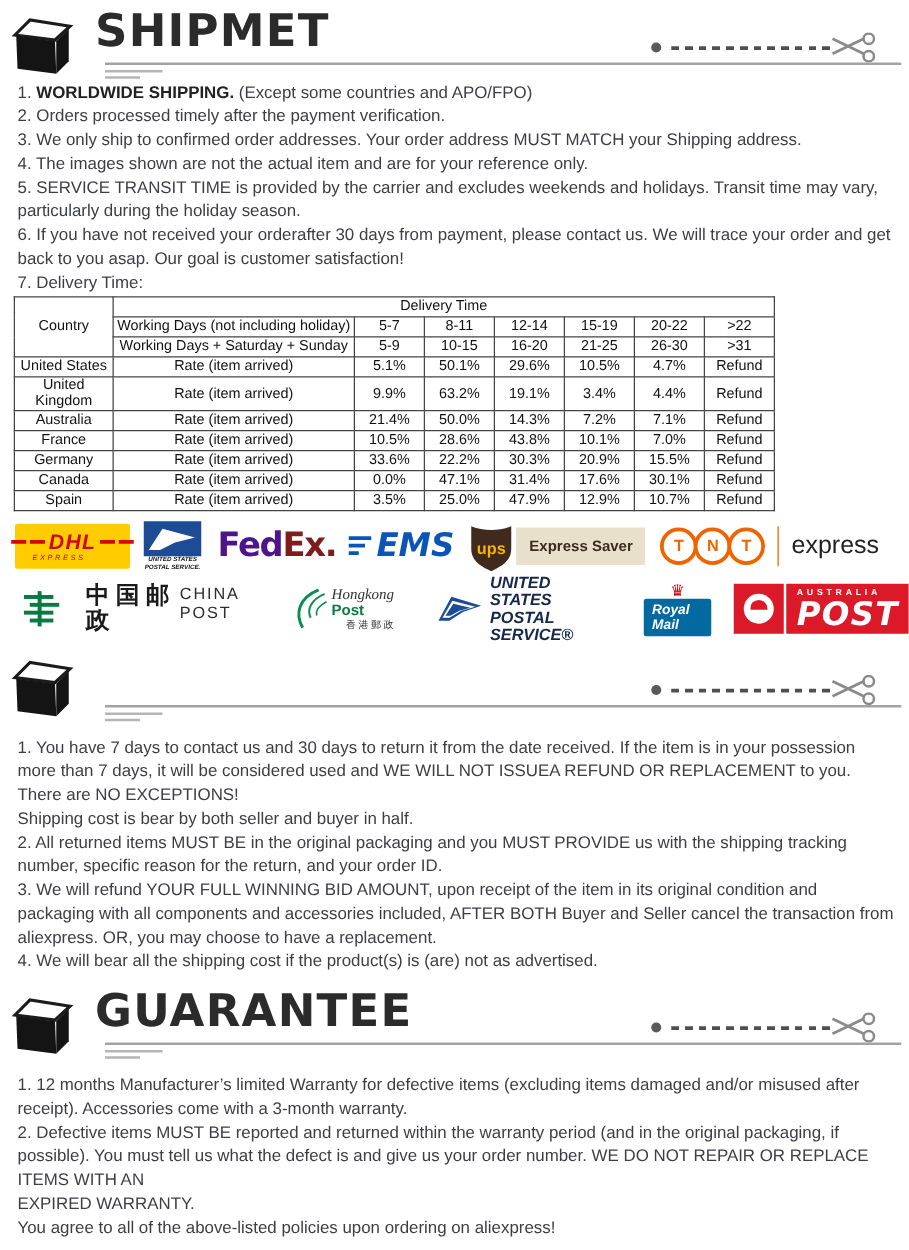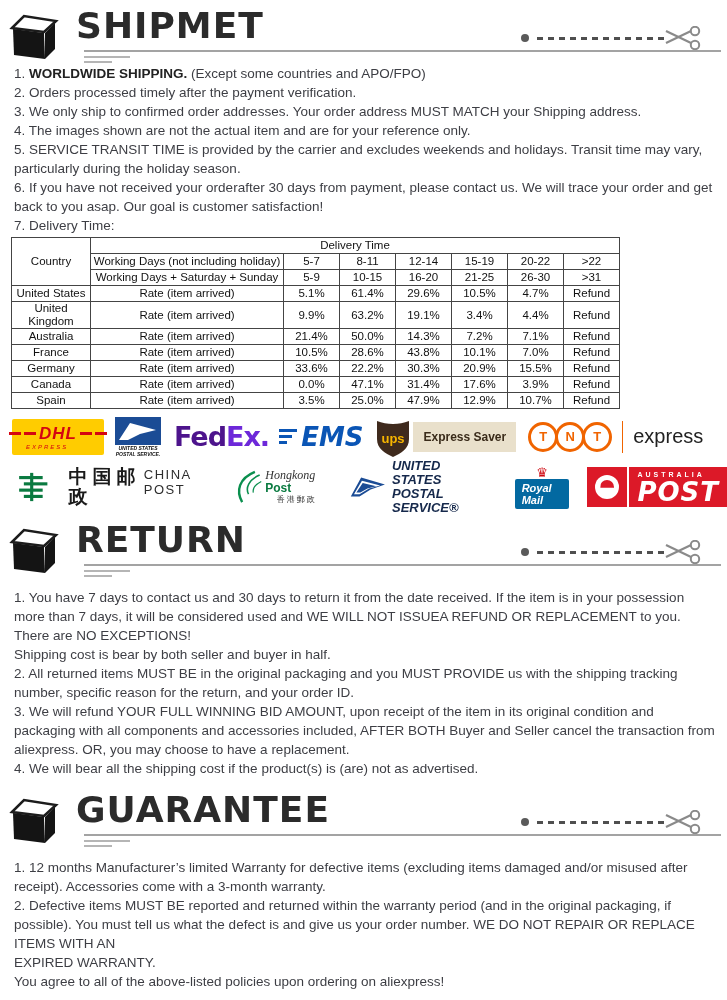--- a/index.html
+++ b/index.html
@@ -43,21 +43,21 @@
   .dhl-bar{width:12px;height:3px;background:#D40511;}
   .dhl-txt{font-style:italic;font-weight:900;font-size:17px;color:#D40511;letter-spacing:1px;}
   .dhl-sub{font-size:6px;color:#D40511;letter-spacing:2px;font-style:italic;align-self:flex-start;margin-left:14px;}
   
   .usps-s{flex-direction:column;width:52px;margin-left:8px;}
   .usps-s-sq{width:46px;height:28px;background:#1b4c95;display:flex;align-items:center;justify-content:center;}
   .usps-s-txt{font-size:5px;font-weight:bold;font-style:italic;color:#111;line-height:6px;text-align:center;}
   
   .fedex{margin-left:10px;font-weight:900;font-size:27px;letter-spacing:-1px;font-family:"DejaVu Sans",sans-serif;}
   .fedex .f1{color:#4d148c;}
-  .fedex .f2{color:#6d28d9;text-align:right;}
+  .fedex .f2{color:#7f1d1d;text-align:right;}
   
   .ems{margin-left:10px;}
   .ems-lines{display:flex;flex-direction:column;gap:3px;margin-right:4px;}
   .ems-lines span{display:block;height:3px;background:#0a55b5;}
   .ems-l1{width:18px;} .ems-l2{width:13px;} .ems-l3{width:8px;}
   .ems-txt{font-style:italic;font-weight:900;font-size:26px;color:#0a55b5;font-family:"DejaVu Sans",sans-serif;}
   
   .ups{margin-left:12px;}
   .ups-shield{position:relative;width:36px;height:40px;}
   .ups-saver{height:30px;background:#e9e0cb;display:flex;align-items:center;padding:0 10px;margin-left:2px;}
@@ -159,21 +159,21 @@
       <td class="c-num">10-15</td>
       <td class="c-num">16-20</td>
       <td class="c-num">21-25</td>
       <td class="c-num">26-30</td>
       <td class="c-num">&gt;31</td>
     </tr>
   <tr>
         <td class="c-country">United States</td>
         <td class="c-rate">Rate (item arrived)</td>
         <td class="c-num">5.1%</td>
-        <td class="c-num">61.4%</td>
+        <td class="c-num">50.1%</td>
         <td class="c-num">29.6%</td>
         <td class="c-num">10.5%</td>
         <td class="c-num">4.7%</td>
         <td class="c-num">Refund</td>
       </tr>
       <tr>
         <td class="c-country">United Kingdom</td>
         <td class="c-rate">Rate (item arrived)</td>
         <td class="c-num">9.9%</td>
         <td class="c-num">63.2%</td>
@@ -212,21 +212,21 @@
         <td class="c-num">15.5%</td>
         <td class="c-num">Refund</td>
       </tr>
       <tr>
         <td class="c-country">Canada</td>
         <td class="c-rate">Rate (item arrived)</td>
         <td class="c-num">0.0%</td>
         <td class="c-num">47.1%</td>
         <td class="c-num">31.4%</td>
         <td class="c-num">17.6%</td>
-        <td class="c-num">3.9%</td>
+        <td class="c-num">30.1%</td>
         <td class="c-num">Refund</td>
       </tr>
       <tr>
         <td class="c-country">Spain</td>
         <td class="c-rate">Rate (item arrived)</td>
         <td class="c-num">3.5%</td>
         <td class="c-num">25.0%</td>
         <td class="c-num">47.9%</td>
         <td class="c-num">12.9%</td>
         <td class="c-num">10.7%</td>
@@ -337,21 +337,20 @@
 </div>
 
 <div class="sec-header" style="margin-top:8px;">
   <span class="sec-box">
     <svg width="56" height="50" viewBox="0 0 56 50">
       <polygon points="6,16 18,4 50,9 38,20" fill="#ffffff" stroke="#1c1c1c" stroke-width="2.5"></polygon>
       <polygon points="7,17 38,21 39,47 8,43" fill="#141414"></polygon>
       <polygon points="39,21 49,11 49,37 39,47" fill="#141414"></polygon>
     </svg>
   </span>
-  <span class="sec-title">RETURN</span>
   <span class="sec-rule"></span>
   <span class="sec-mini1"></span>
   <span class="sec-mini2"></span>
   <span class="cutline">
     <span class="cut-dot"></span>
     <span class="cut-dashes"></span>
     <svg width="38" height="24" viewBox="0 0 38 24">
       <line x1="1" y1="5" x2="26" y2="17" stroke="#8a8a8a" stroke-width="2.2"></line>
       <line x1="1" y1="17" x2="26" y2="5" stroke="#8a8a8a" stroke-width="2.2"></line>
       <circle cx="30" cy="5" r="4.2" fill="none" stroke="#8a8a8a" stroke-width="2"></circle>

